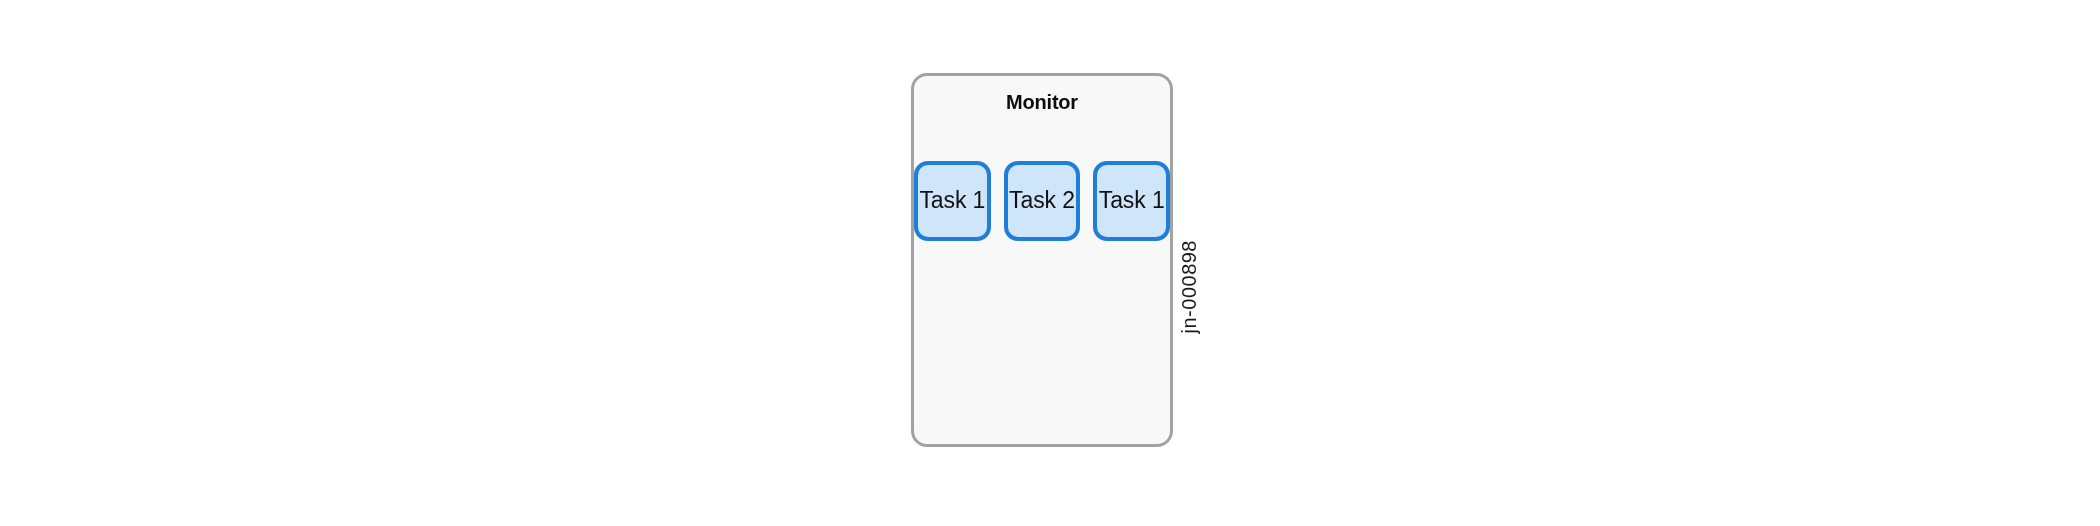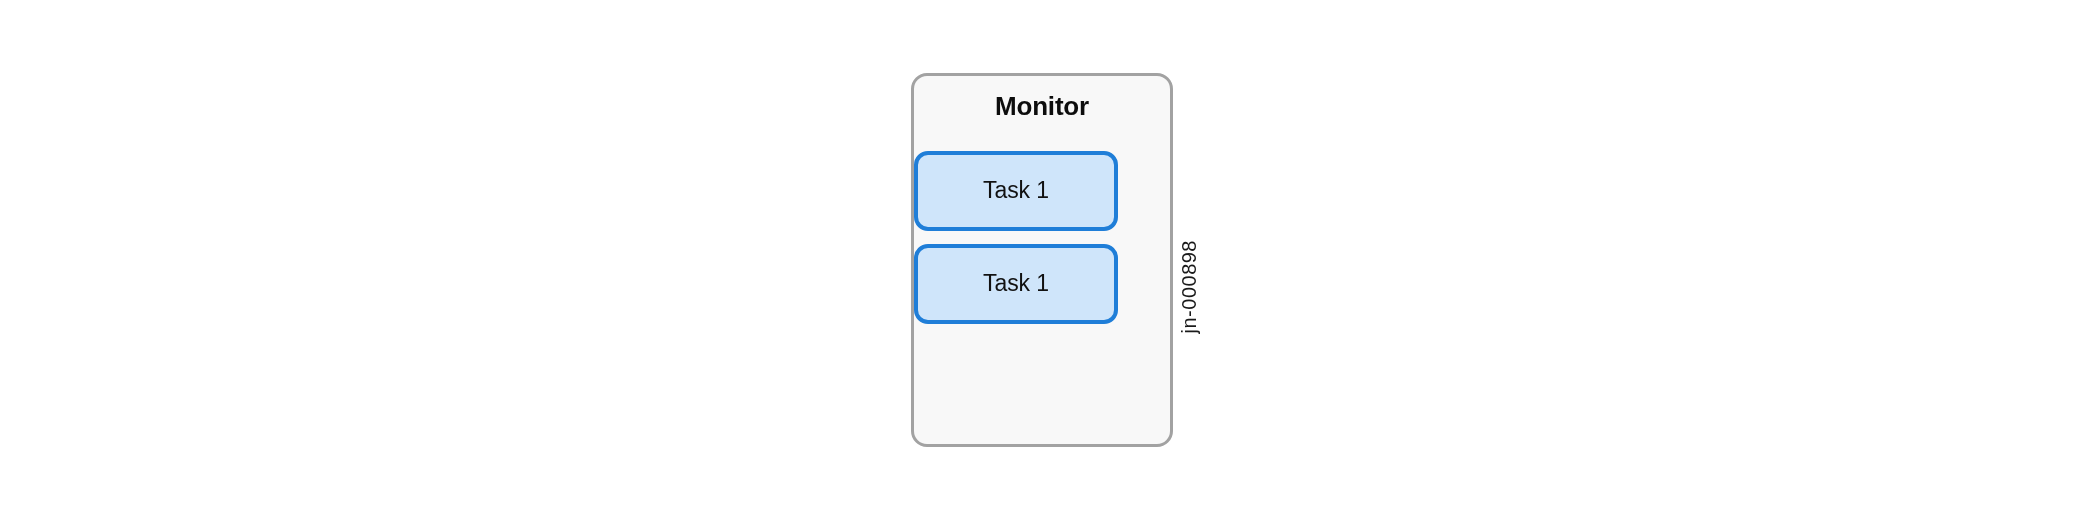--- a/index.html
+++ b/index.html
@@ -35,36 +35,37 @@
     border: 3px solid #a2a2a2;
     border-radius: 16px;
     display: flex;
     flex-direction: column;
     align-items: center;
     padding: 0;
   }
 
   .monitor-title {
     margin-top: 14px;
-    margin-bottom: 28px;
-    font-size: 26px;
+    margin-bottom: 2px;
+    font-size: 20px;
     font-weight: bold;
     color: #0d0d0d;
     letter-spacing: -0.2px;
     line-height: 1.25;
     text-align: center;
     width: 100%;
   }
 
   .task-list {
     display: flex;
-    flex-direction: column;
+    flex-direction: row;
     gap: 13px;
-    align-items: flex-start;
+    align-items: flex-end;
     width: 100%;
+    margin-top: 44px;
   }
 
   .task-box {
     box-sizing: border-box;
     width: 204px;
     height: 80px;
     background: #cfe5fa;
     border: 4px solid #1f7ed8;
     border-radius: 14px;
     display: flex;
@@ -101,20 +102,23 @@
   <div class="monitor-container">
 
     <div class="monitor-title">Monitor</div>
 
     <div class="task-list">
 
       <div class="task-box">
         <span class="task-label">Task 1</span>
       </div>
 
+      <div class="task-box">
+        <span class="task-label">Task 2</span>
+      </div>
 
       <div class="task-box">
         <span class="task-label">Task 1</span>
       </div>
 
     </div>
   </div>
 
   <div class="watermark">jn-000898</div>
 

